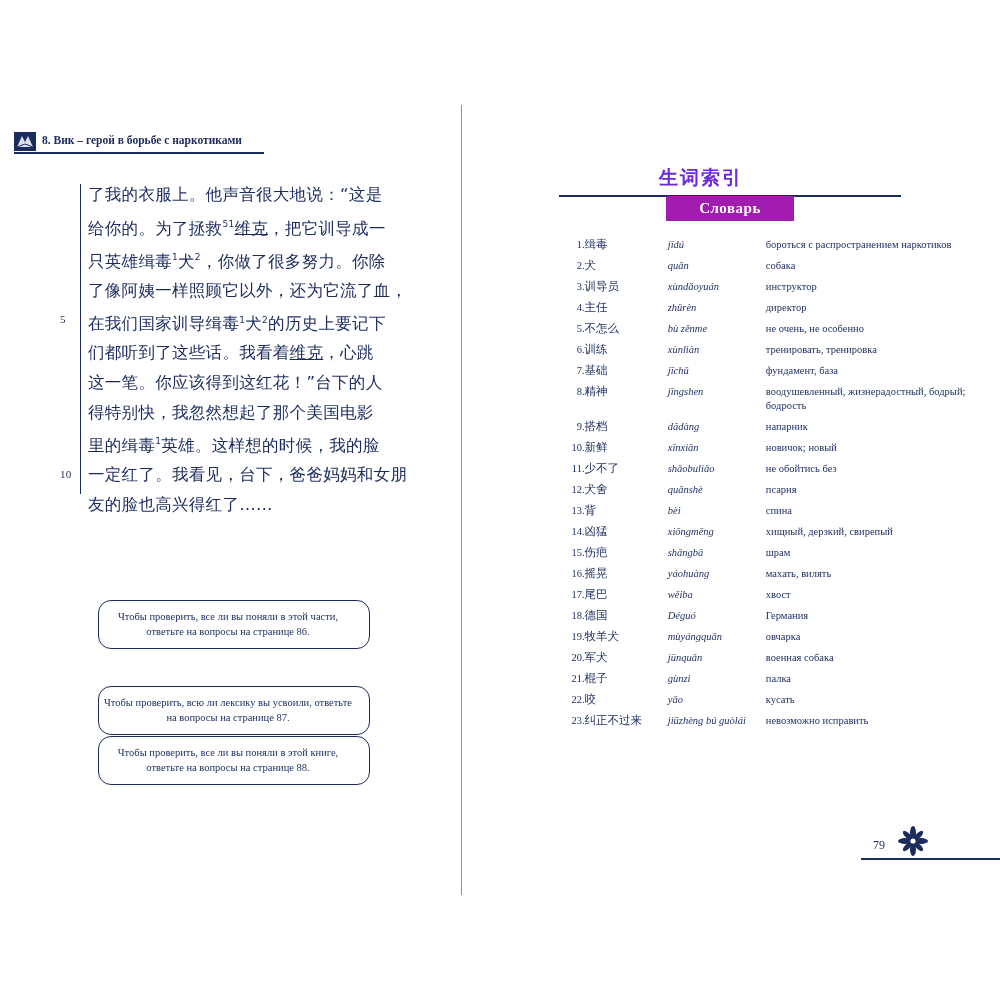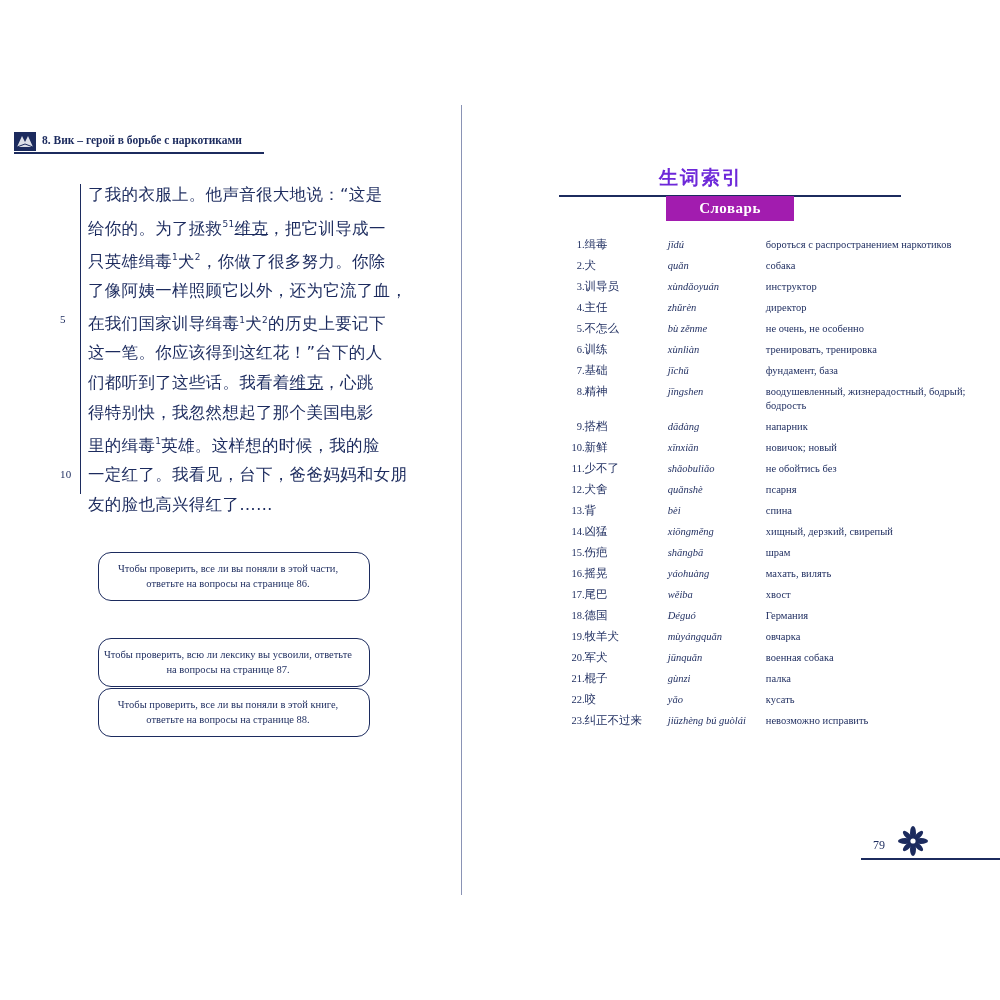--- a/index.html
+++ b/index.html
@@ -103,20 +103,21 @@
     left: 98px;
     width: 272px;
     border: 1px solid #1c2b5e;
     border-radius: 13px;
     padding: 8px 12px 9px 0;
     box-sizing: border-box;
     font-size: 10.5px;
     line-height: 15px;
     text-align: center;
     color: #1c2b5e;
+    margin-top: 48px;
   }
   #note1 { top: 552px; }
   #note2 { top: 638px; }
   #note3 { top: 688px; text-align: center; }
 
   
   .right-page {
     position: absolute;
     left: 461px; top: 0;
     width: 539px; height: 1000px;
@@ -227,22 +228,22 @@
       <div class="vrule"></div>
 
       <div class="cn-line">了我的衣服上。他声音很大地说：“这是</div>
       <div class="cn-line">给你的。为了拯救<sup>51</sup><span class="u">维克</span>，把它训导成一</div>
       <div class="cn-line">只英雄缉毒<sup>1</sup>犬<sup>2</sup>，你做了很多努力。你除</div>
       <div class="cn-line">了像阿姨一样照顾它以外，还为它流了血，</div>
       <div class="cn-line" style="position:relative;">
         <span class="ln">5</span>
         <span>在我们国家训导缉毒<sup>1</sup>犬<sup>2</sup>的历史上要记下</span>
       </div>
+      <div class="cn-line">们都听到了这些话。我看着<span class="u">维克</span>，心跳</div>
       <div class="cn-line">这一笔。你应该得到这红花！”台下的人</div>
-      <div class="cn-line">们都听到了这些话。我看着<span class="u">维克</span>，心跳</div>
       <div class="cn-line">得特别快，我忽然想起了那个美国电影</div>
       <div class="cn-line">里的缉毒<sup>1</sup>英雄。这样想的时候，我的脸</div>
       <div class="cn-line" style="position:relative;">
         <span class="ln">10</span>
         <span>一定红了。我看见，台下，爸爸妈妈和女朋</span>
       </div>
       <div class="cn-line">友的脸也高兴得红了……</div>
     </div>
 
     <div class="note-box" id="note1">Чтобы проверить, все ли вы поняли в этой части, ответьте на вопросы на странице 86.</div>

